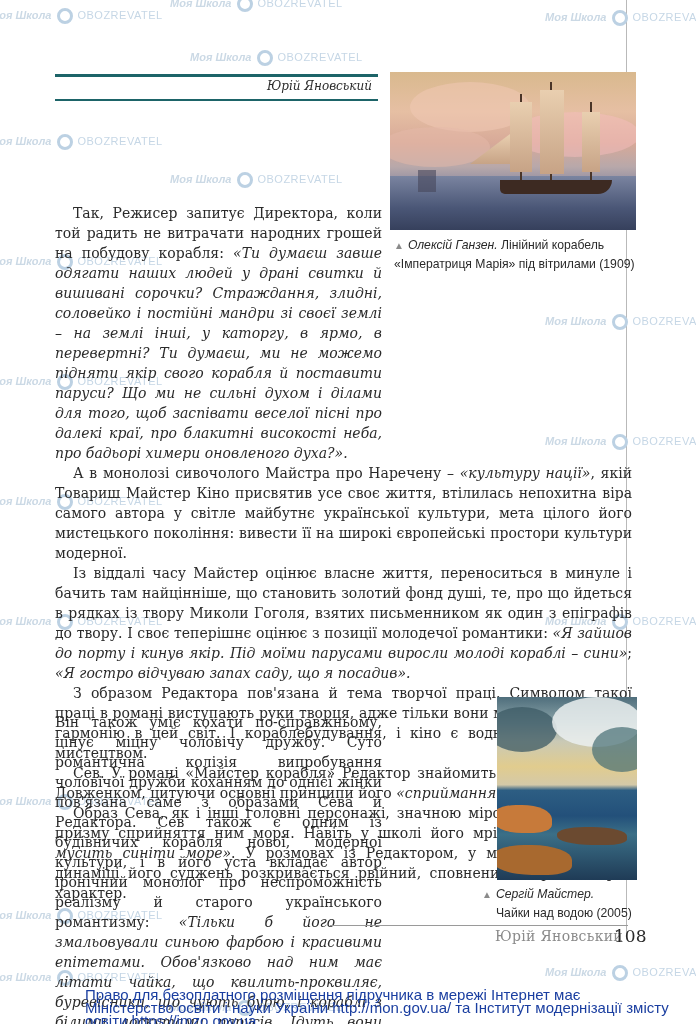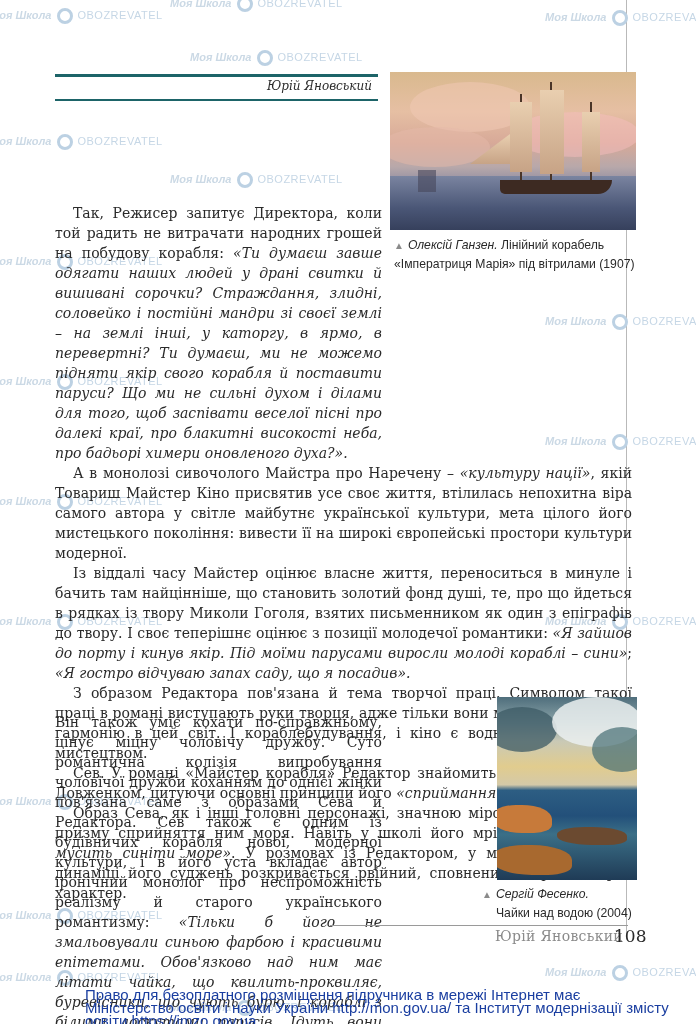--- a/index.html
+++ b/index.html
@@ -98,21 +98,21 @@
     <div class="mast" style="left:200px;top:30px;height:82px;"></div>
     <div class="sail" style="left:120px;top:30px;width:22px;height:70px;"></div>
     <div class="sail" style="left:150px;top:18px;width:24px;height:84px;"></div>
     <div class="sail" style="left:192px;top:40px;width:18px;height:60px;"></div>
     <div class="sail" style="left:80px;top:62px;width:40px;height:30px;clip-path:polygon(100% 0,0 100%,100% 100%);"></div>
     <div class="hull"></div>
   </div>
   <div class="cap1">
     <span class="tri">▲</span><span class="name">Олексій Ганзен.</span>
     <span>Лінійний корабель</span><br>
-    <span>«Імператриця Марія» під вітрилами (1907)</span>
+    <span>«Імператриця Марія» під вітрилами (1909)</span>
   </div>
 
   <div class="body" style="top:203px;">
     <p class="para" style="width:327px;">
       <span>Так, Режисер запитує Директора, коли той радить не витрачати народних грошей на побудову корабля: </span><span class="i">«Ти думаєш завше одягати наших людей у драні свитки й вишивані сорочки? Страждання, злидні, соловейко і постійні мандри зі своєї землі – на землі інші, у каторгу, в ярмо, в перевертні? Ти думаєш, ми не можемо підняти якір свого корабля й поставити паруси? Що ми не сильні духом і ділами для того, щоб заспівати веселої пісні про далекі краї, про блакитні високості неба, про бадьорі химери оновленого духа?».</span>
     </p>
     <p class="para">
       <span>А в монолозі сивочолого Майстра про Наречену – </span><span class="i">«культуру нації»</span><span>, якій Товариш Майстер Кіно присвятив усе своє життя, втілилась непохитна віра самого автора у світле майбутнє української культури, мета цілого його мистецького покоління: вивести її на широкі європейські простори культури модерної.</span>
     </p>
     <p class="para">
@@ -137,22 +137,22 @@
 
   <div class="fig2">
     <div class="cloud" style="left:-10px;top:10px;width:70px;height:45px;background:rgba(60,90,100,0.75);"></div>
     <div class="cloud" style="left:55px;top:0px;width:90px;height:50px;background:rgba(235,240,240,0.85);"></div>
     <div class="cloud" style="left:95px;top:30px;width:60px;height:45px;background:rgba(70,110,115,0.7);"></div>
     <div class="rock" style="left:-5px;top:108px;width:60px;height:28px;background:#c77a3a;"></div>
     <div class="rock" style="left:-5px;top:148px;width:80px;height:30px;background:#a8692f;"></div>
     <div class="rock" style="left:60px;top:130px;width:70px;height:18px;background:#6b4a30;"></div>
   </div>
   <div class="cap2">
-    <span class="tri">▲</span><span class="name">Сергій Фесенко.</span><br>
-    <span class="l2">Чайки над водою (2004)</span>
+    <span class="tri">▲</span><span class="name">Сергій Майстер.</span><br>
+    <span class="l2">Чайки над водою (2005)</span>
   </div>
 
   <div class="footer-rule"></div>
   <div class="footer-author">Юрій Яновський</div>
   <div class="page-num">108</div>
 
   <div class="license">
     <div class="l1">Право для безоплатного розміщення підручника в мережі Інтернет має</div>
     <div>Міністерство освіти і науки України http://mon.gov.ua/ та Інститут модернізації змісту освіти https://imzo.gov.ua</div>
   </div>

